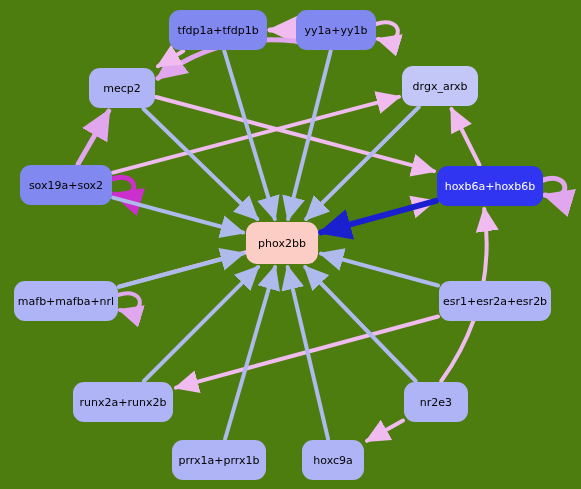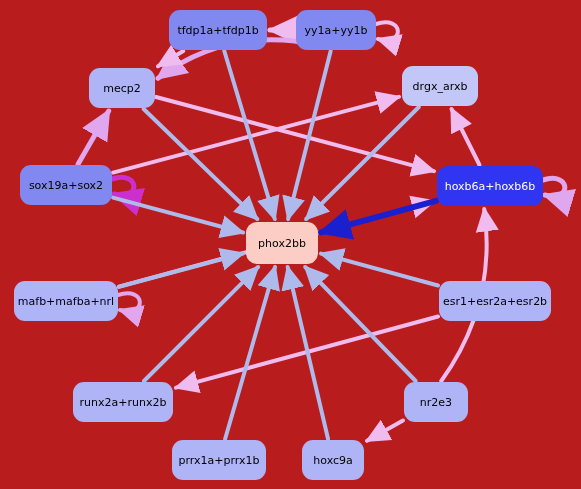--- a/index.html
+++ b/index.html
@@ -1,18 +1,18 @@
 <!DOCTYPE html>
 <html><head>
 <meta charset="utf-8">
 <style>
   html,body{margin:0;padding:0;background:#ffffff;}
   body{width:581px;height:489px;overflow:hidden;
        font-family:"DejaVu Sans","Liberation Sans",sans-serif;}
-  #graph-root{position:relative;width:581px;height:489px;background:#b91c1c;}
+  #graph-root{position:relative;width:581px;height:489px;background:#4d7c0f;}
   svg#net{position:absolute;left:0;top:0;width:581px;height:489px;display:block;}
   .node-label{font-family:"DejaVu Sans","Liberation Sans",sans-serif;
               font-size:11px;text-anchor:middle;dominant-baseline:middle;}
   .node-rect{stroke:none;}
 </style>
 </head>
 <body>
 
 <div id="graph-root">
   <svg id="net" viewBox="0 0 581 489">

